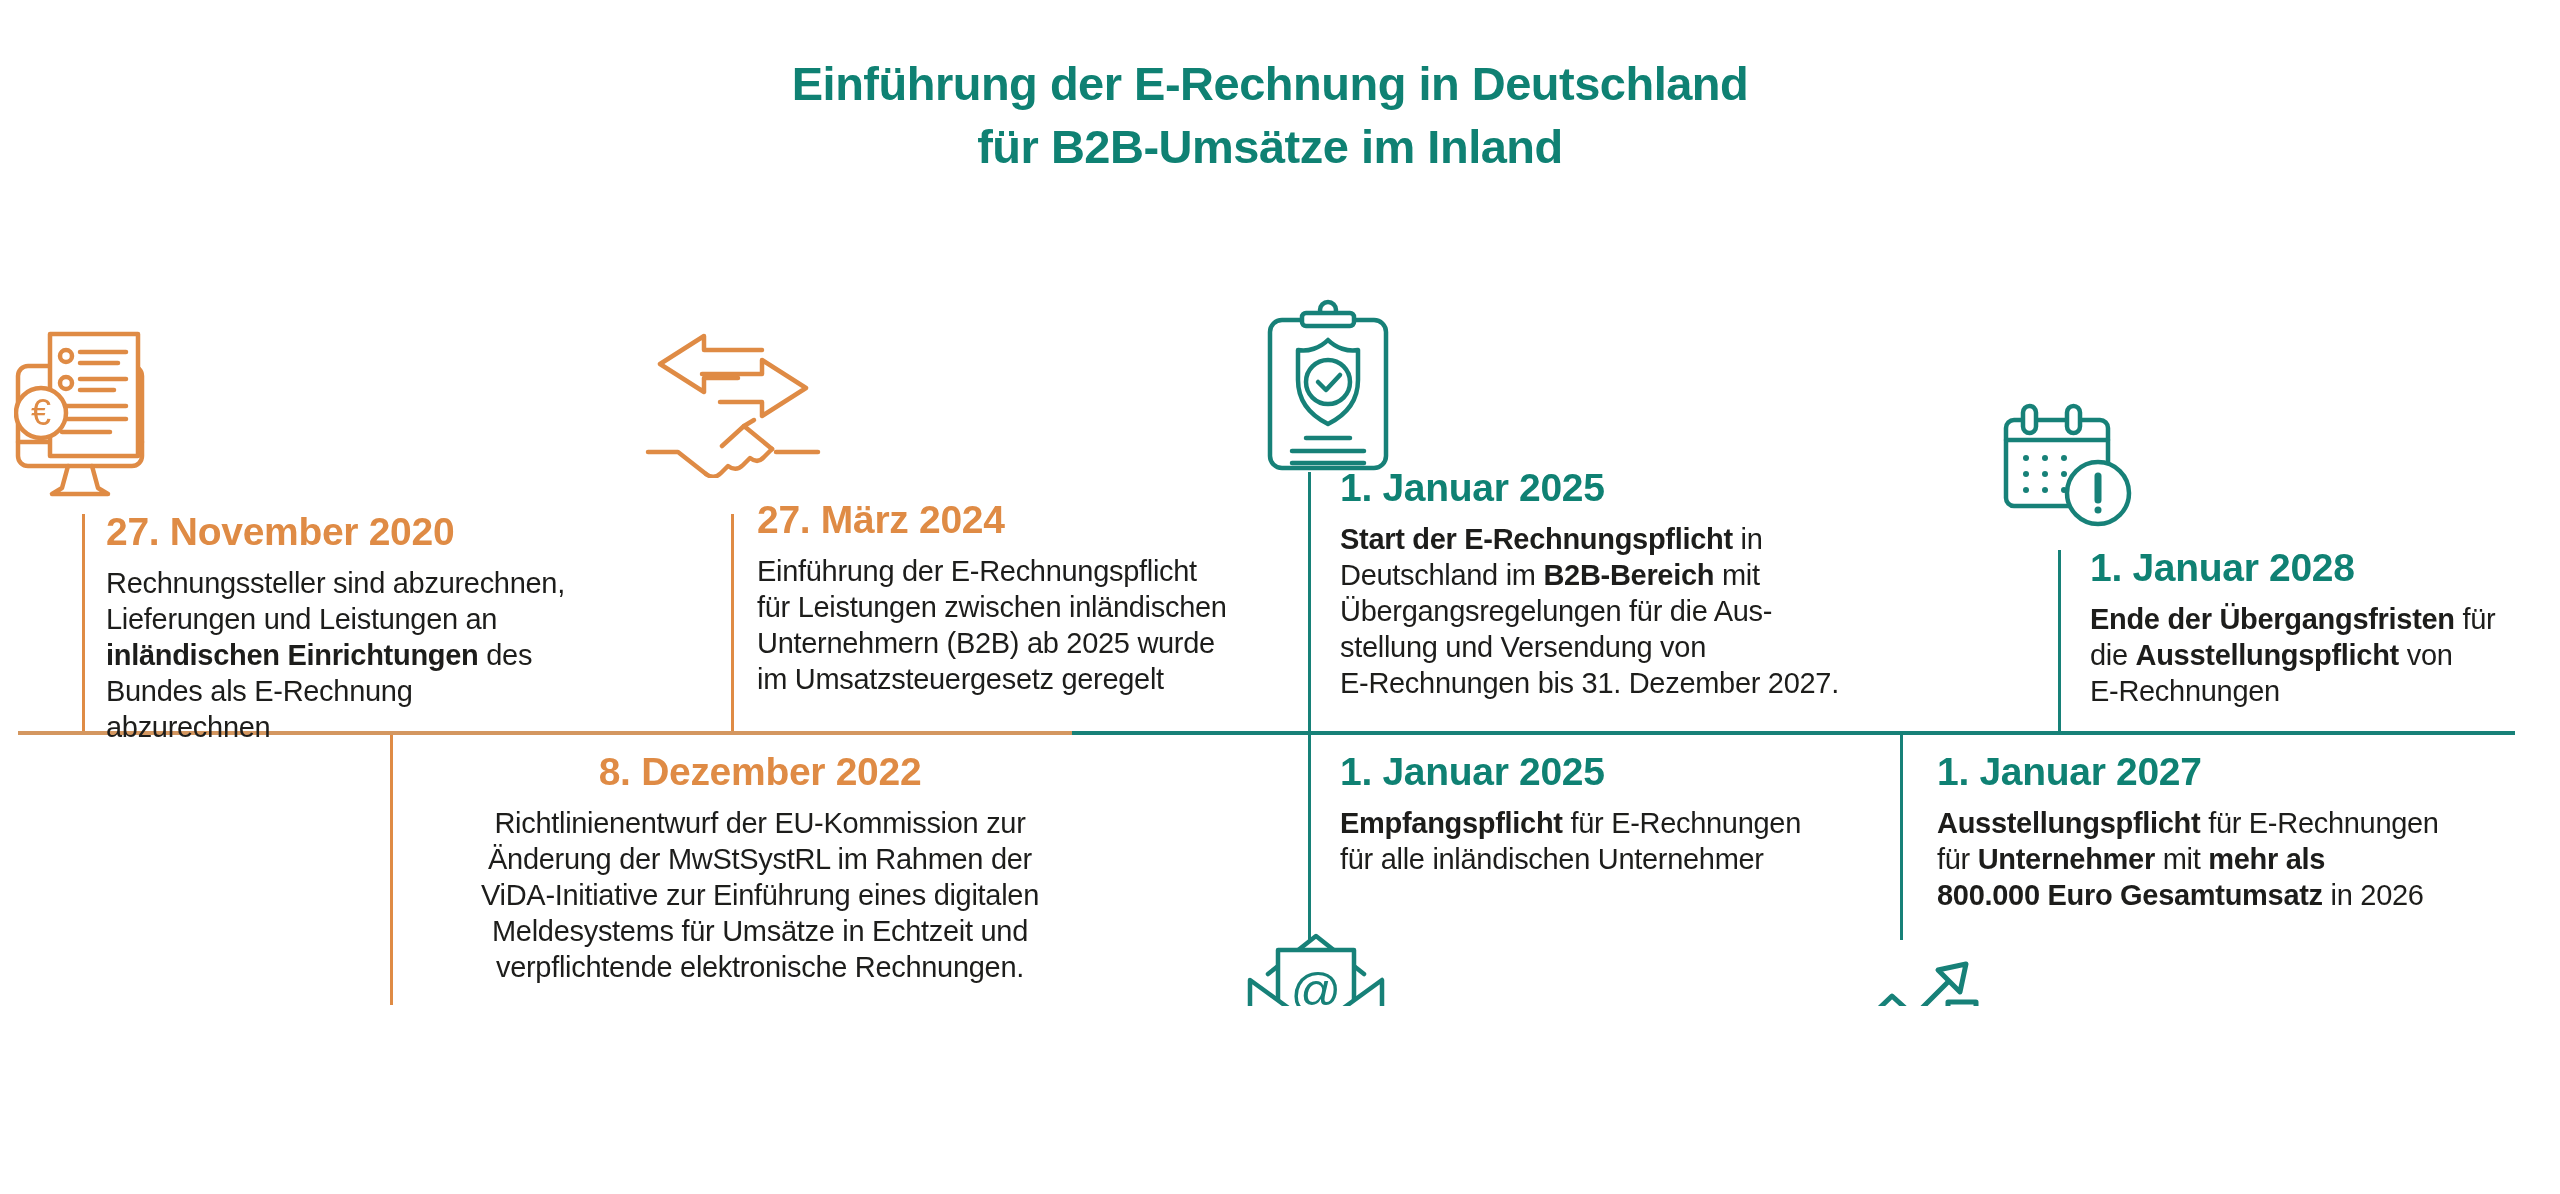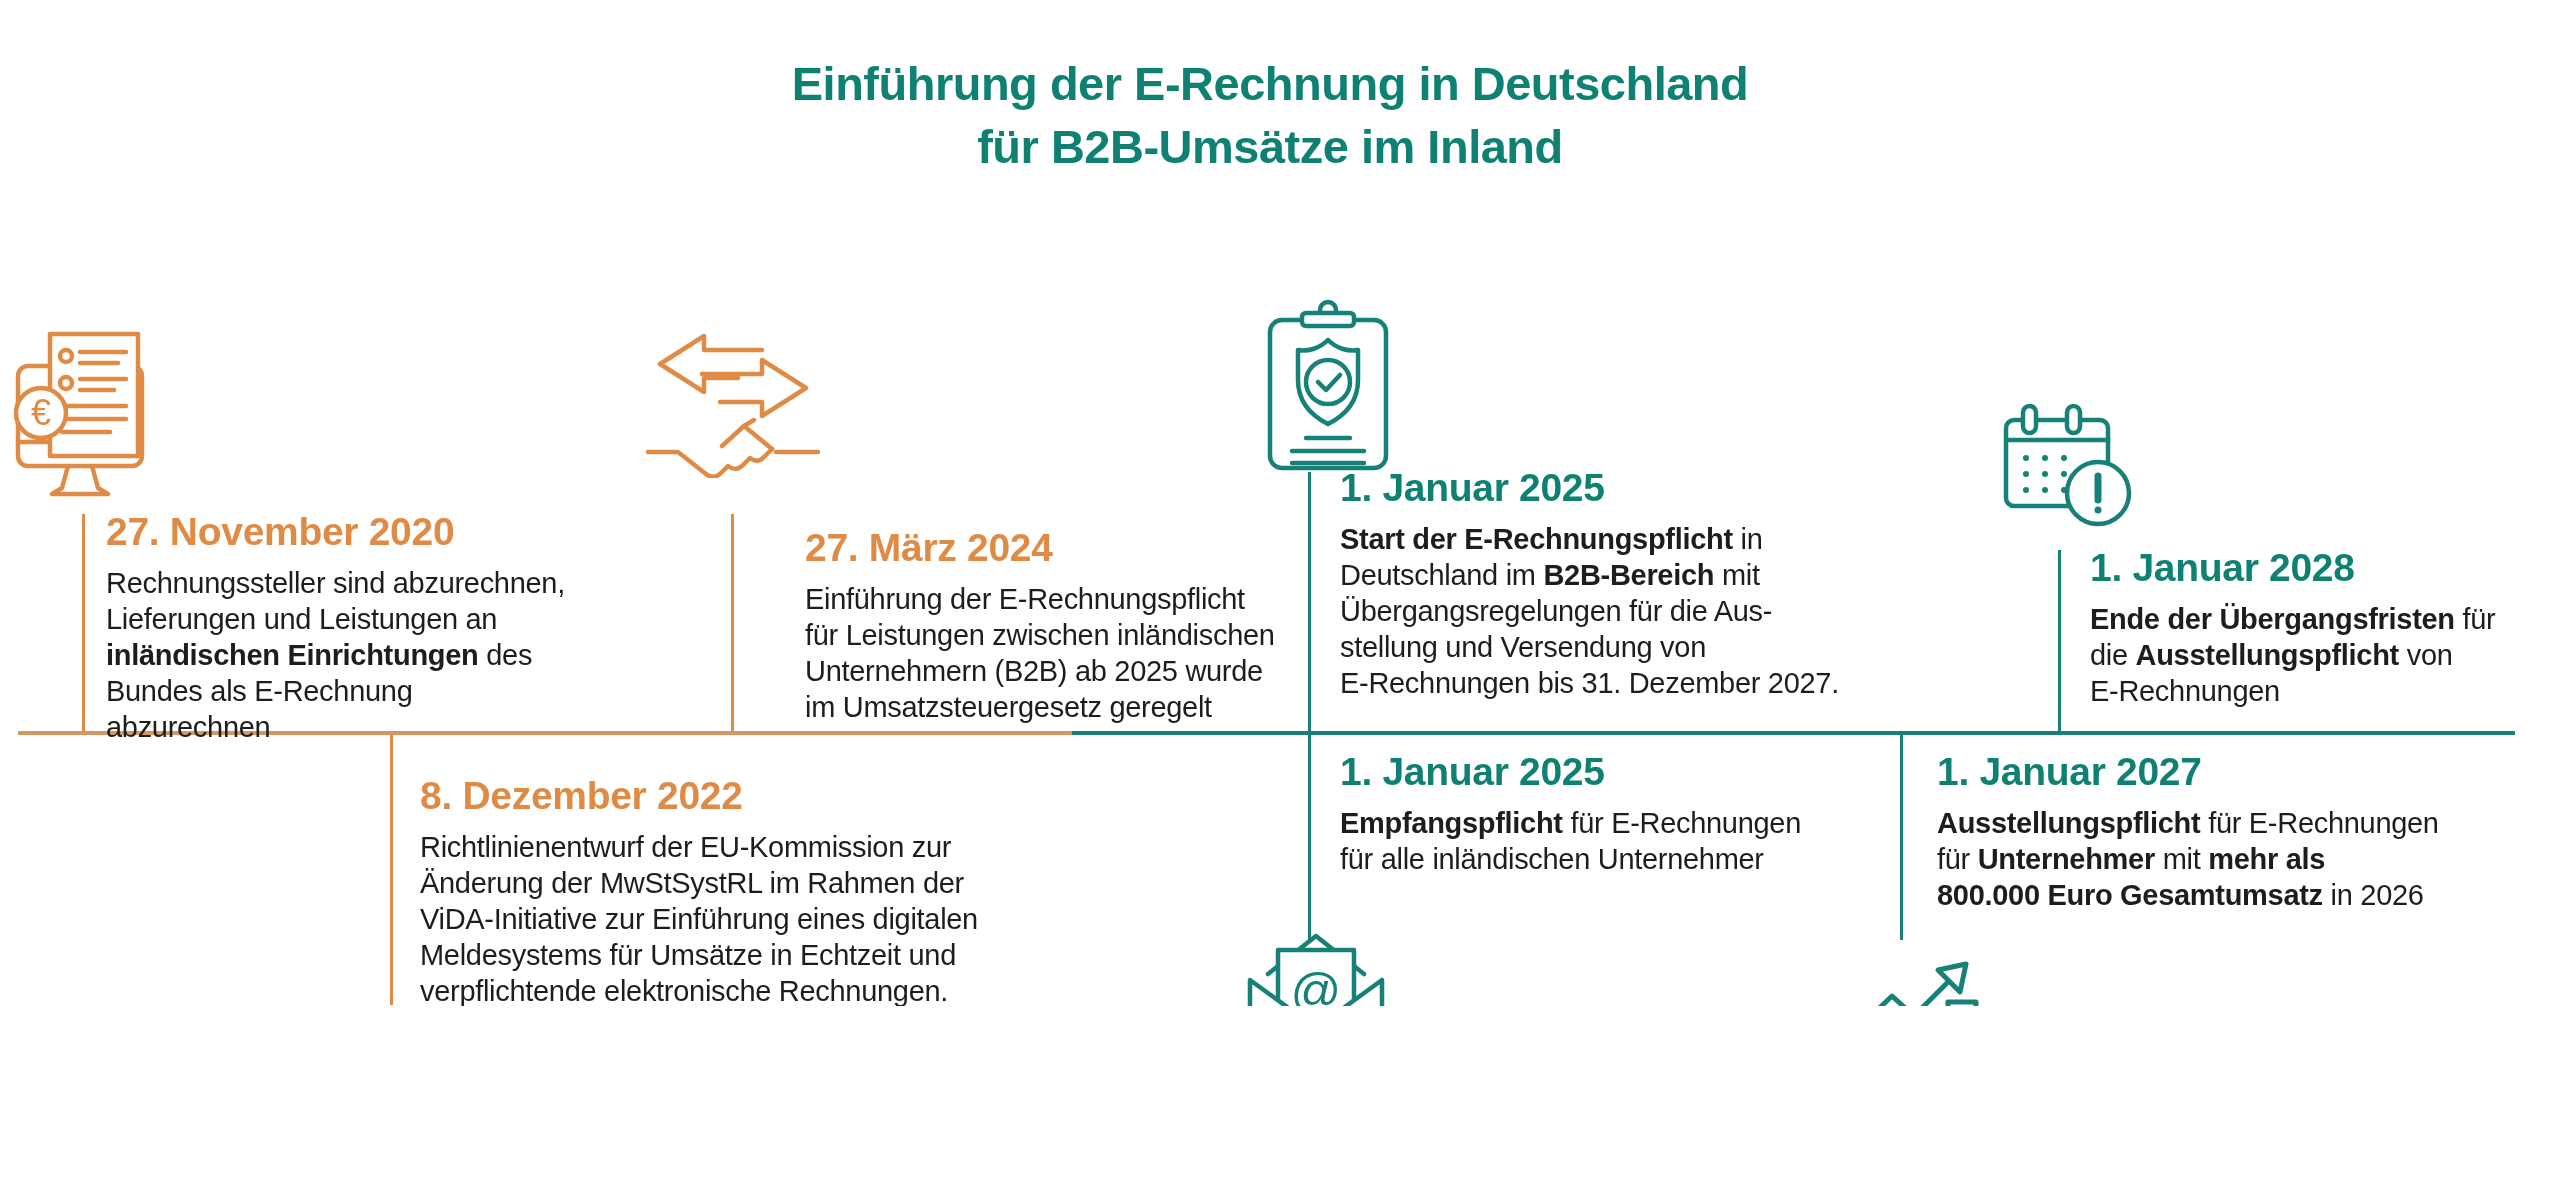--- a/index.html
+++ b/index.html
@@ -185,21 +185,21 @@
   </div>
 
   <div class="event orange" style="left:106px; top:512px; width:470px;">
     <div class="date">27. November 2020</div>
     <div class="body"><span>Rechnungssteller sind abzurechnen,
 Lieferungen und Leistungen an
 </span><b>inländischen Einrichtungen</b><span> des
 Bundes als E-Rechnung abzurechnen</span></div>
   </div>
 
-  <div class="event orange" style="left:757px; top:528px; width:560px;margin-left:48px;">
+  <div class="event orange" style="left:757px; top:500px; width:560px;">
     <div class="date">27. März 2024</div>
     <div class="body"><span>Einführung der E-Rechnungspflicht
 für Leistungen zwischen inländischen
 Unternehmern (B2B) ab 2025 wurde
 im Umsatzsteuergesetz geregelt</span></div>
   </div>
 
   <div class="event teal" style="left:1340px; top:468px; width:600px;">
     <div class="date">1. Januar 2025</div>
     <div class="body"><b>Start der E-Rechnungspflicht</b><span> in
@@ -209,21 +209,21 @@
 E-Rechnungen bis 31. Dezember 2027.</span></div>
   </div>
 
   <div class="event teal" style="left:2090px; top:548px; width:470px;">
     <div class="date">1. Januar 2028</div>
     <div class="body"><b>Ende der Übergangsfristen</b><span> für
 die </span><b>Ausstellungspflicht</b><span> von
 E-Rechnungen</span></div>
   </div>
 
-  <div class="event orange" style="left:420px; top:776px; width:680px;">
+  <div class="event orange" style="left:420px; top:752px; width:680px;text-align:center;">
     <div class="date">8. Dezember 2022</div>
     <div class="body"><span>Richtlinienentwurf der EU-Kommission zur
 Änderung der MwStSystRL im Rahmen der
 ViDA-Initiative zur Einführung eines digitalen
 Meldesystems für Umsätze in Echtzeit und
 verpflichtende elektronische Rechnungen.</span></div>
   </div>
 
   <div class="event teal" style="left:1340px; top:752px; width:560px;">
     <div class="date">1. Januar 2025</div>

